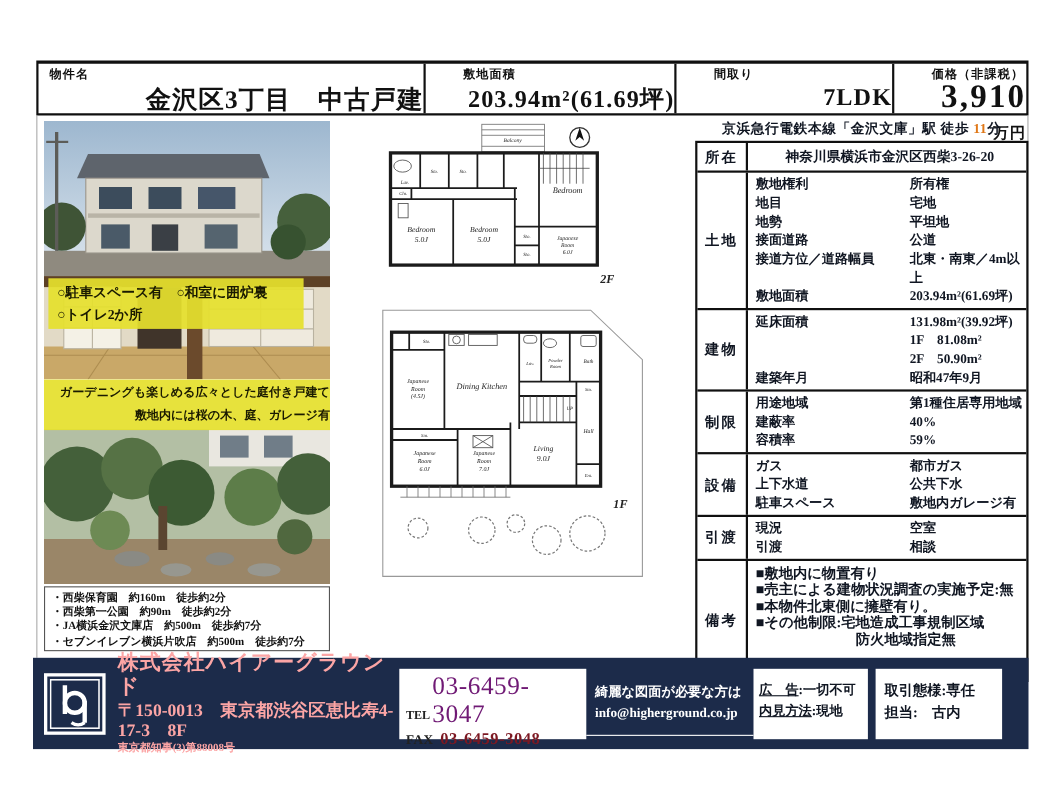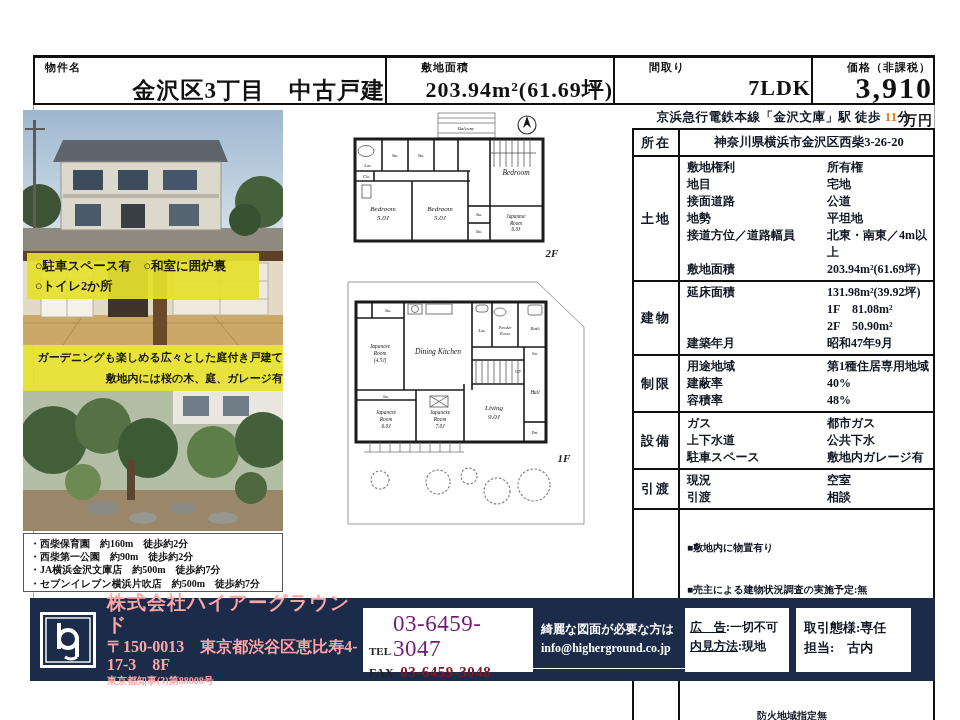--- a/index.html
+++ b/index.html
@@ -15,21 +15,21 @@
   .hvalue { text-align:right; margin-top:17px; font-size:22px; font-weight:bold; letter-spacing:1px; }
   .hc1 .hvalue { font-size:23px; }
   .hc4 .hvalue { margin-top:13px; }
   .price-num { font-size:30px; font-weight:bold; letter-spacing:2px; }
   .price-unit { font-size:14px; font-weight:bold; margin-left:4px; }
 
   
   .frame { position:absolute; left:33px; top:105px; width:902px; height:493px; border-left:1px solid #aaa; border-right:1px solid #aaa; }
 
   
-  .photos { position:absolute; left:23px; top:110px; width:227px; height:482px; }
+  .photos { position:absolute; left:40px; top:110px; width:227px; height:482px; }
   .photo { position:absolute; left:0; width:260px; overflow:hidden; }
   .ph1 { top:0; height:141px; }
   .ph2 { top:141px; height:94px; }
   .ph3 { top:280px; height:141px; }
   .ycap1 { position:absolute; top:143px; left:4px; width:232px; background:rgba(229,224,45,0.93); color:#1a1a00;
            font-size:12.5px; font-weight:bold; line-height:1.6; padding:3px 8px; z-index:3; }
   .ycap2 { position:absolute; top:235px; left:0; width:260px; background:rgba(229,224,45,0.93); color:#1a1a00;
            font-size:11px; font-weight:bold; line-height:1.9; text-align:right; padding:2px 0; z-index:3; }
   .facbox { position:absolute; top:423px; left:0; width:260px; height:59px; border:1px solid #555;
             padding:3px 6px; font-size:10px; font-weight:bold; line-height:1.32; background:#fff; }
@@ -47,21 +47,21 @@
   .dtable { border:2px solid #101010; background:#fff; }
   .dsec { display:flex; border-bottom:2px solid #101010; }
   .dsec:last-child { border-bottom:none; }
   .seclabel { width:46px; border-right:2px solid #101010; display:flex; align-items:center; justify-content:center;
               font-size:13px; font-weight:bold; letter-spacing:2px; color:#101622; }
   .seccontent { flex:1; padding:2px 2px 2px 7px; }
   .addr { text-align:center; font-size:12.5px; font-weight:bold; padding:2px 0; color:#101622; }
   .drow { display:flex; font-size:12px; font-weight:bold; line-height:17px; color:#101622; }
   .dname { width:140px; flex-shrink:0; }
   .dvalue { flex:1; }
-  .dnote { font-size:10px; font-weight:bold; line-height:15px; color:#101622;margin-top:27px; }
+  .dnote { font-size:13px; font-weight:bold; line-height:15px; color:#101622; }
   .sec-remarks .seccontent { min-height:108px; padding-top:3px; }
   .footnote { font-size:9.5px; font-weight:bold; margin-top:5px; letter-spacing:-0.2px; color:#101622; }
 
   
   .footer { position:absolute; left:30px; top:598px; width:905px; height:83px; background:#1c2b4a; display:flex; align-items:center; }
   .logo { width:56px; height:56px; border:3px solid #fff; margin:0 11px 0 10px; flex-shrink:0; position:relative; background:#1c2b4a; }
   .logo svg { position:absolute; inset:2px; }
   .coblock { width:256px; color:#fca5a5; line-height:1.15; }
   .coname { font-size:19px; font-weight:bold; letter-spacing:1px; }
   .coaddr { font-size:16px; font-weight:bold; margin-top:2px; }
@@ -366,28 +366,28 @@
             <div class="seccontent">
               <div class="drow">
                 <div class="dname">敷地権利</div>
                 <div class="dvalue">所有権</div>
               </div>
               <div class="drow">
                 <div class="dname">地目</div>
                 <div class="dvalue">宅地</div>
               </div>
               <div class="drow">
+                <div class="dname">地勢</div>
+                <div class="dvalue">平坦地</div>
+              </div>
+              <div class="drow">
                 <div class="dname">接面道路</div>
                 <div class="dvalue">公道</div>
               </div>
               <div class="drow">
-                <div class="dname">地勢</div>
-                <div class="dvalue">平坦地</div>
-              </div>
-              <div class="drow">
                 <div class="dname">接道方位／道路幅員</div>
                 <div class="dvalue">北東・南東／4m以上</div>
               </div>
               <div class="drow">
                 <div class="dname">敷地面積</div>
                 <div class="dvalue">203.94m²(61.69坪)</div>
               </div>
             </div>
           </div>
           <div class="dsec">
@@ -417,21 +417,21 @@
               <div class="drow">
                 <div class="dname">用途地域</div>
                 <div class="dvalue">第1種住居専用地域</div>
               </div>
               <div class="drow">
                 <div class="dname">建蔽率</div>
                 <div class="dvalue">40%</div>
               </div>
               <div class="drow">
                 <div class="dname">容積率</div>
-                <div class="dvalue">48%</div>
+                <div class="dvalue">59%</div>
               </div>
             </div>
           </div>
           <div class="dsec">
             <div class="seclabel">設備</div>
             <div class="seccontent">
               <div class="drow">
                 <div class="dname">ガス</div>
                 <div class="dvalue">都市ガス</div>
               </div>

